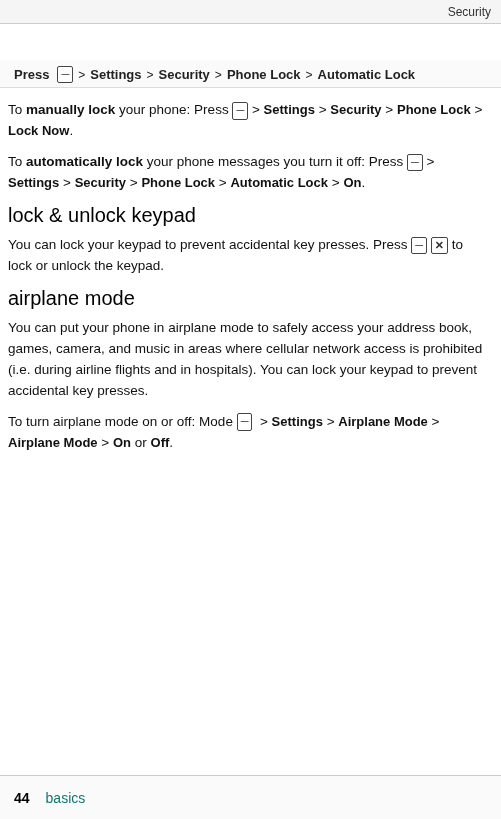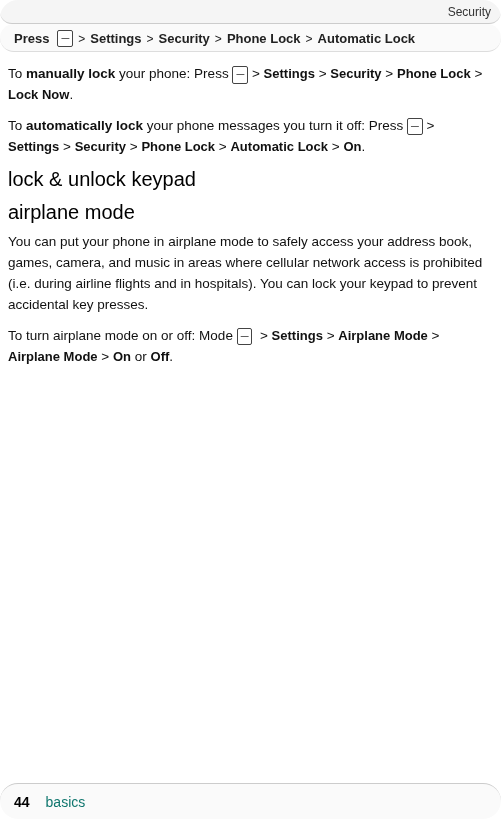--- a/index.html
+++ b/index.html
@@ -1,19 +1,18 @@
 <!DOCTYPE html>
 <html><head>
   <meta charset="utf-8">
   <style>
     * {
       margin: 0;
       padding: 0;
       box-sizing: border-box;
-      border-radius: 18px;
     }
 
     body {
       width: 501px;
       min-height: 819px;
       background: #ffffff;
       font-family: 'Arial', sans-serif;
       font-size: 14px;
       color: #000000;
       position: relative;
@@ -48,20 +47,21 @@
     .breadcrumb-row {
       padding: 6px 14px 4px 14px;
       font-size: 13px;
       color: #222;
       border-bottom: 1px solid #ddd;
       background: #fafafa;
       display: flex;
       align-items: center;
       gap: 4px;
       flex-wrap: wrap;
+      margin-top: 36px;
     }
 
     .breadcrumb-bold {
       font-weight: bold;
     }
 
     .breadcrumb-separator {
       color: #555;
     }
 
@@ -128,21 +128,21 @@
       font-size: 13px;
     }
 
     
     .footer {
       display: flex;
       align-items: center;
       padding: 8px 14px;
       border-top: 1px solid #ccc;
       background: #fafafa;
-      height: 36px;
+      height: 44px;
     }
 
     .page-number {
       font-size: 14px;
       font-weight: bold;
       color: #000;
       margin-right: 16px;
     }
 
     .footer-label {
@@ -189,20 +189,26 @@
 
     <p class="paragraph">
       <span>To </span><span class="bold">automatically lock</span><span> your phone messages you turn it off: Press</span>
       <span class="inline-btn">─</span>
       &gt; <span class="path-bold">Settings</span> &gt; <span class="path-bold">Security</span> &gt; <span class="path-bold">Phone Lock</span> &gt; <span class="path-bold">Automatic Lock</span> &gt; <span class="path-bold">On</span>.
     </p>
 
 
     <h2 class="section-heading">lock &amp; unlock keypad</h2>
 
+    <p class="paragraph">
+      <span>You can lock your keypad to prevent accidental key presses. Press</span>
+      <span class="inline-btn">─</span>
+      <span class="inline-btn-x">✕</span>
+      <span> to lock or unlock the keypad.</span>
+    </p>
 
     <h2 class="section-heading">airplane mode</h2>
 
     <p class="paragraph">
       <span>You can put your phone in airplane mode to safely access your address book, games, camera, and music in areas where cellular network access is prohibited (i.e. during airline flights and in hospitals). You can lock your keypad to prevent accidental key presses.</span>
     </p>
 
     <p class="paragraph">
       <span>To turn airplane mode on or off: Mode</span>
       <span class="inline-btn">─</span>

